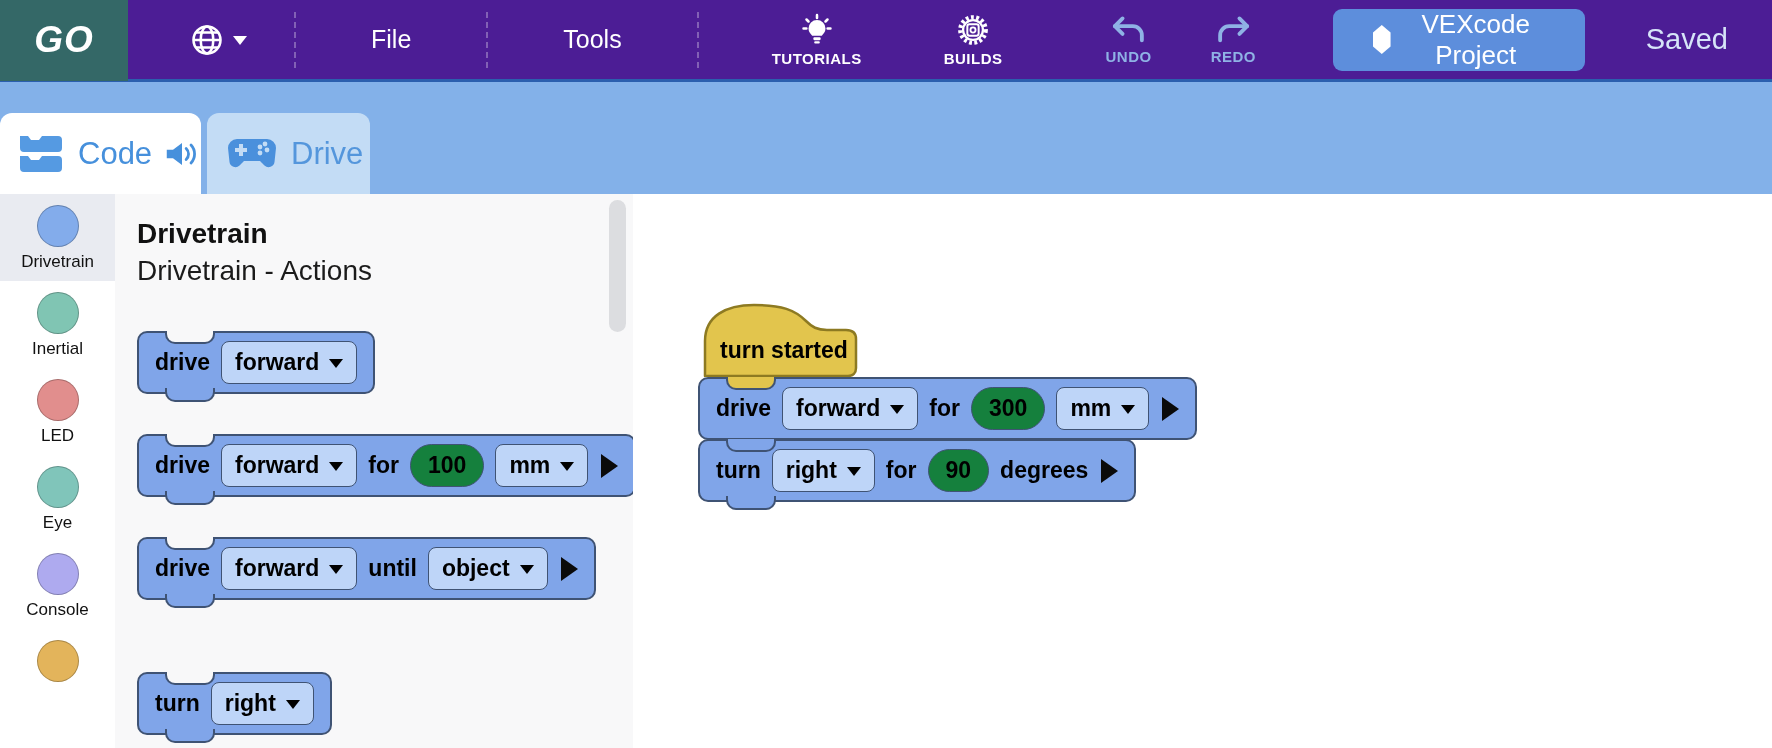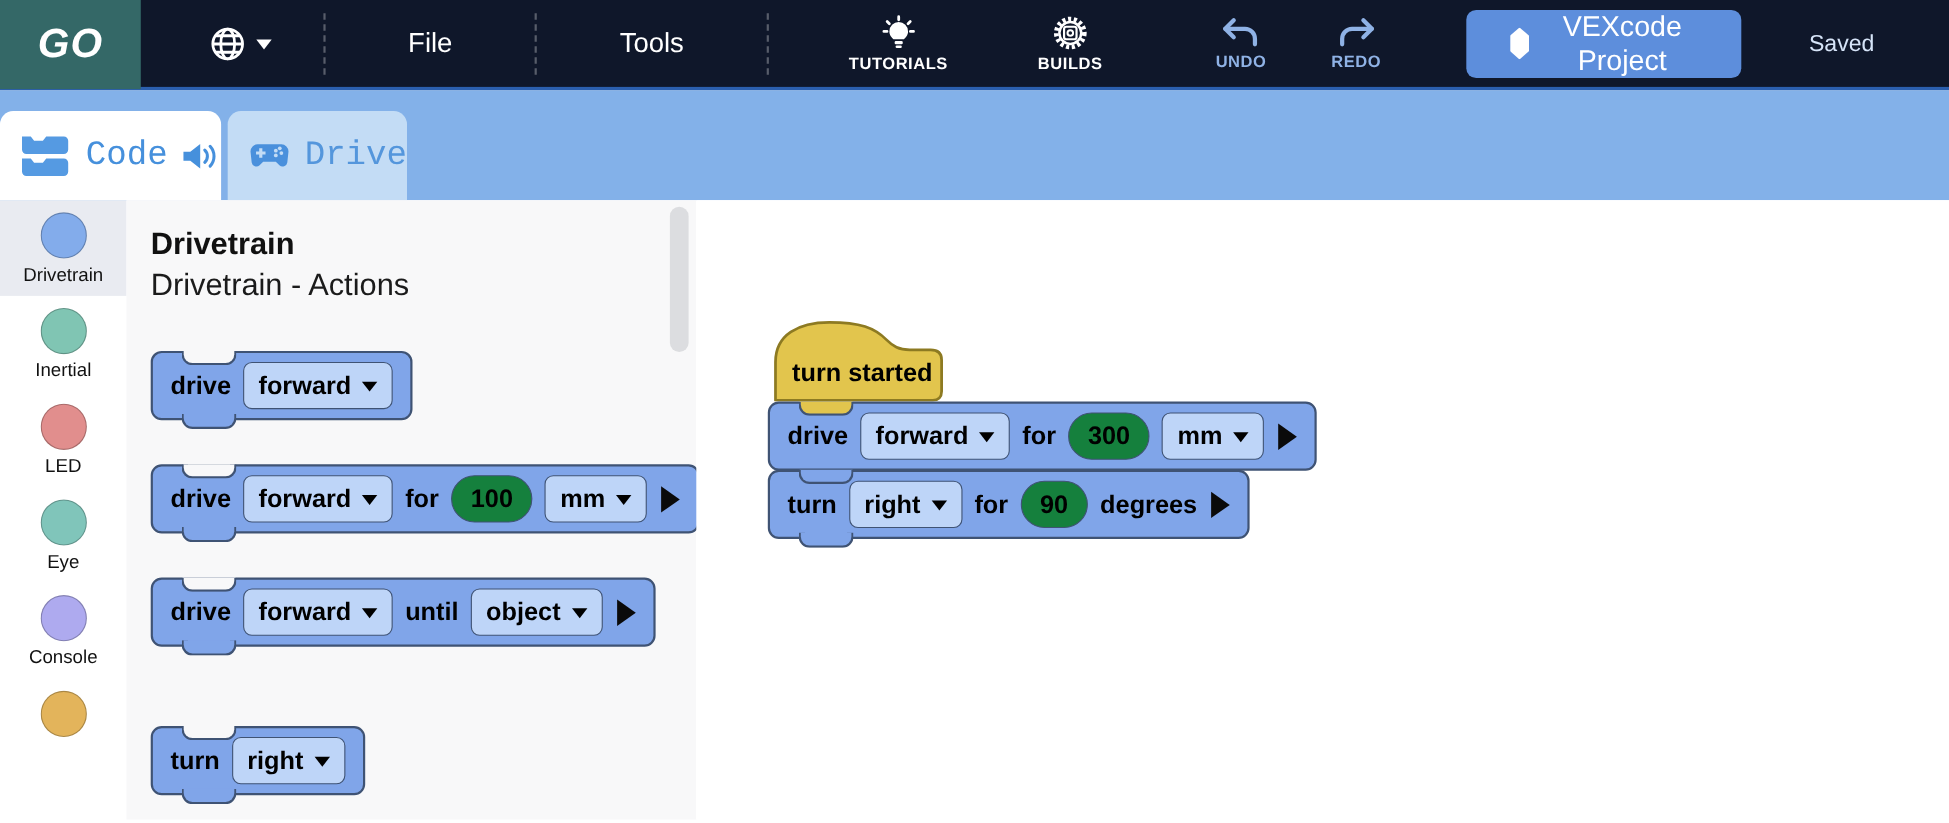--- a/index.html
+++ b/index.html
@@ -1,41 +1,41 @@
 <!DOCTYPE html>
 <html><head>
 <meta charset="utf-8">
 <style>
   * { box-sizing: border-box; margin: 0; padding: 0; }
   html,body { width:1772px; height:748px; }
   body { font-family: "Liberation Sans", sans-serif; overflow:hidden; background:#fff; }
   .app { position:relative; width:1772px; height:748px; overflow:hidden; }
 
   
-  .topbar { height:82px; background:#0f172a; display:flex; align-items:center; border-bottom:3px solid #2b5fae;gap:43px; }
+  .topbar { height:82px; background:#4c1d95; display:flex; align-items:center; border-bottom:3px solid #2b5fae;gap:43px; }
   .logo { width:128px; height:82px; background:#346867; display:flex; align-items:center; justify-content:center; flex:none; cursor:pointer; }
   .logo span { color:#fff; font-weight:bold; font-style:italic; font-size:37px; letter-spacing:1px; }
   .lang { margin-left:18px; display:flex; align-items:center; gap:8px; background:none; border:none; cursor:pointer; }
   .caret-white { width:0; height:0; border:7px solid transparent; border-top:9px solid #fff; margin-top:8px; }
   .sep { height:56px; border-left:2px dashed rgba(255,255,255,.30); margin:0 4px; }
   .menu-btn { background:none; border:none; color:#fff; font-size:25px; font-family:inherit; padding:0 28px; cursor:pointer; }
   .tool-btn { background:none; border:none; color:#fff; display:flex; flex-direction:column; align-items:center; gap:3px; font-family:inherit; cursor:pointer; padding:0 8px; }
   .tool-btn .tlabel { font-size:15px; font-weight:bold; letter-spacing:.5px; }
   .tool-btn.dim { color:#8fb2e5; }
   .tut { margin-left:18px; width:110px; }
   .bld { margin-left:22px; width:100px; }
   .spacer { flex:1; }
   .undo-redo { width:70px; }
   .project-pill { margin-left:26px; height:62px; background:#5d8edc; border:none; border-radius:9px; display:flex; align-items:center; gap:16px; padding:0 40px; cursor:pointer; }
   .hex { width:25px; height:29px; background:#fff; clip-path:polygon(50% 0,100% 26%,100% 74%,50% 100%,0 74%,0 26%); }
   .project-pill span.pname { color:#fff; font-size:26px; font-weight:500; }
-  .saved { color:#d6e4f8; font-size:21px; margin:0 68px 0 18px; }
-
-  
-  .tabstrip { position:relative; height:100px; background:#83b1e9;font-family:Liberation Mono, monospace; }
+  .saved { color:#d6e4f8; font-size:29px; margin:0 44px 0 18px; }
+
+  
+  .tabstrip { position:relative; height:112px; background:#83b1e9; }
   .tab { position:absolute; bottom:0; height:81px; border-radius:12px 12px 0 0; display:flex; align-items:center; cursor:pointer; }
   .tab-code { left:0; width:201px; background:#fff; padding-left:16px; gap:12px; }
   .tab-code .tab-label { color:#4690dc; font-size:31px; font-weight:500; }
   .tab-drive { left:207px; width:163px; background:#c3dcf5; padding-left:20px; gap:14px; }
   .tab-drive .tab-label { color:#5496dc; font-size:31px; font-weight:500; }
 
   
   .main { display:flex; height:563px; }
   .sidebar { width:115px; background:#fff; flex:none; }
   .side-item { height:87px; display:flex; flex-direction:column; align-items:center; padding-top:11px; cursor:pointer; }

